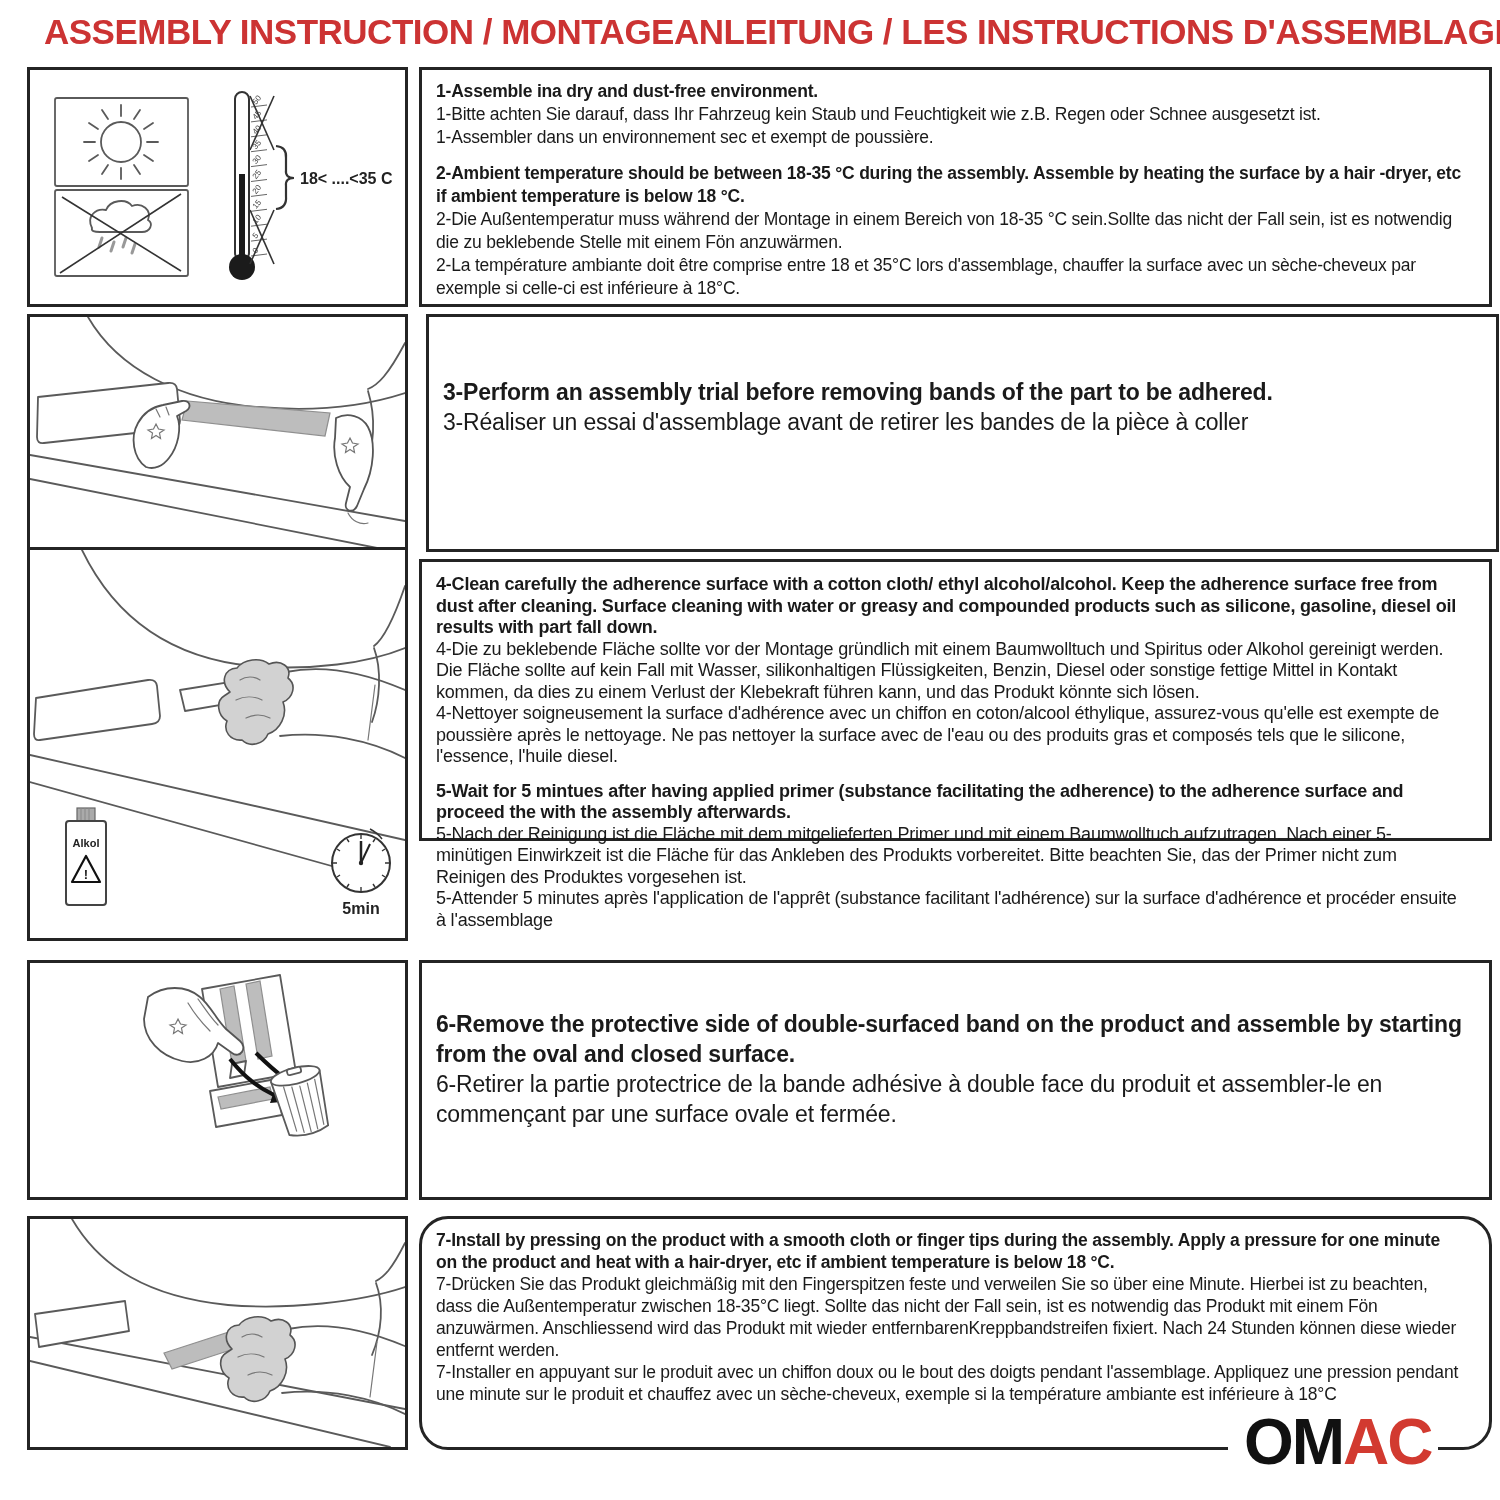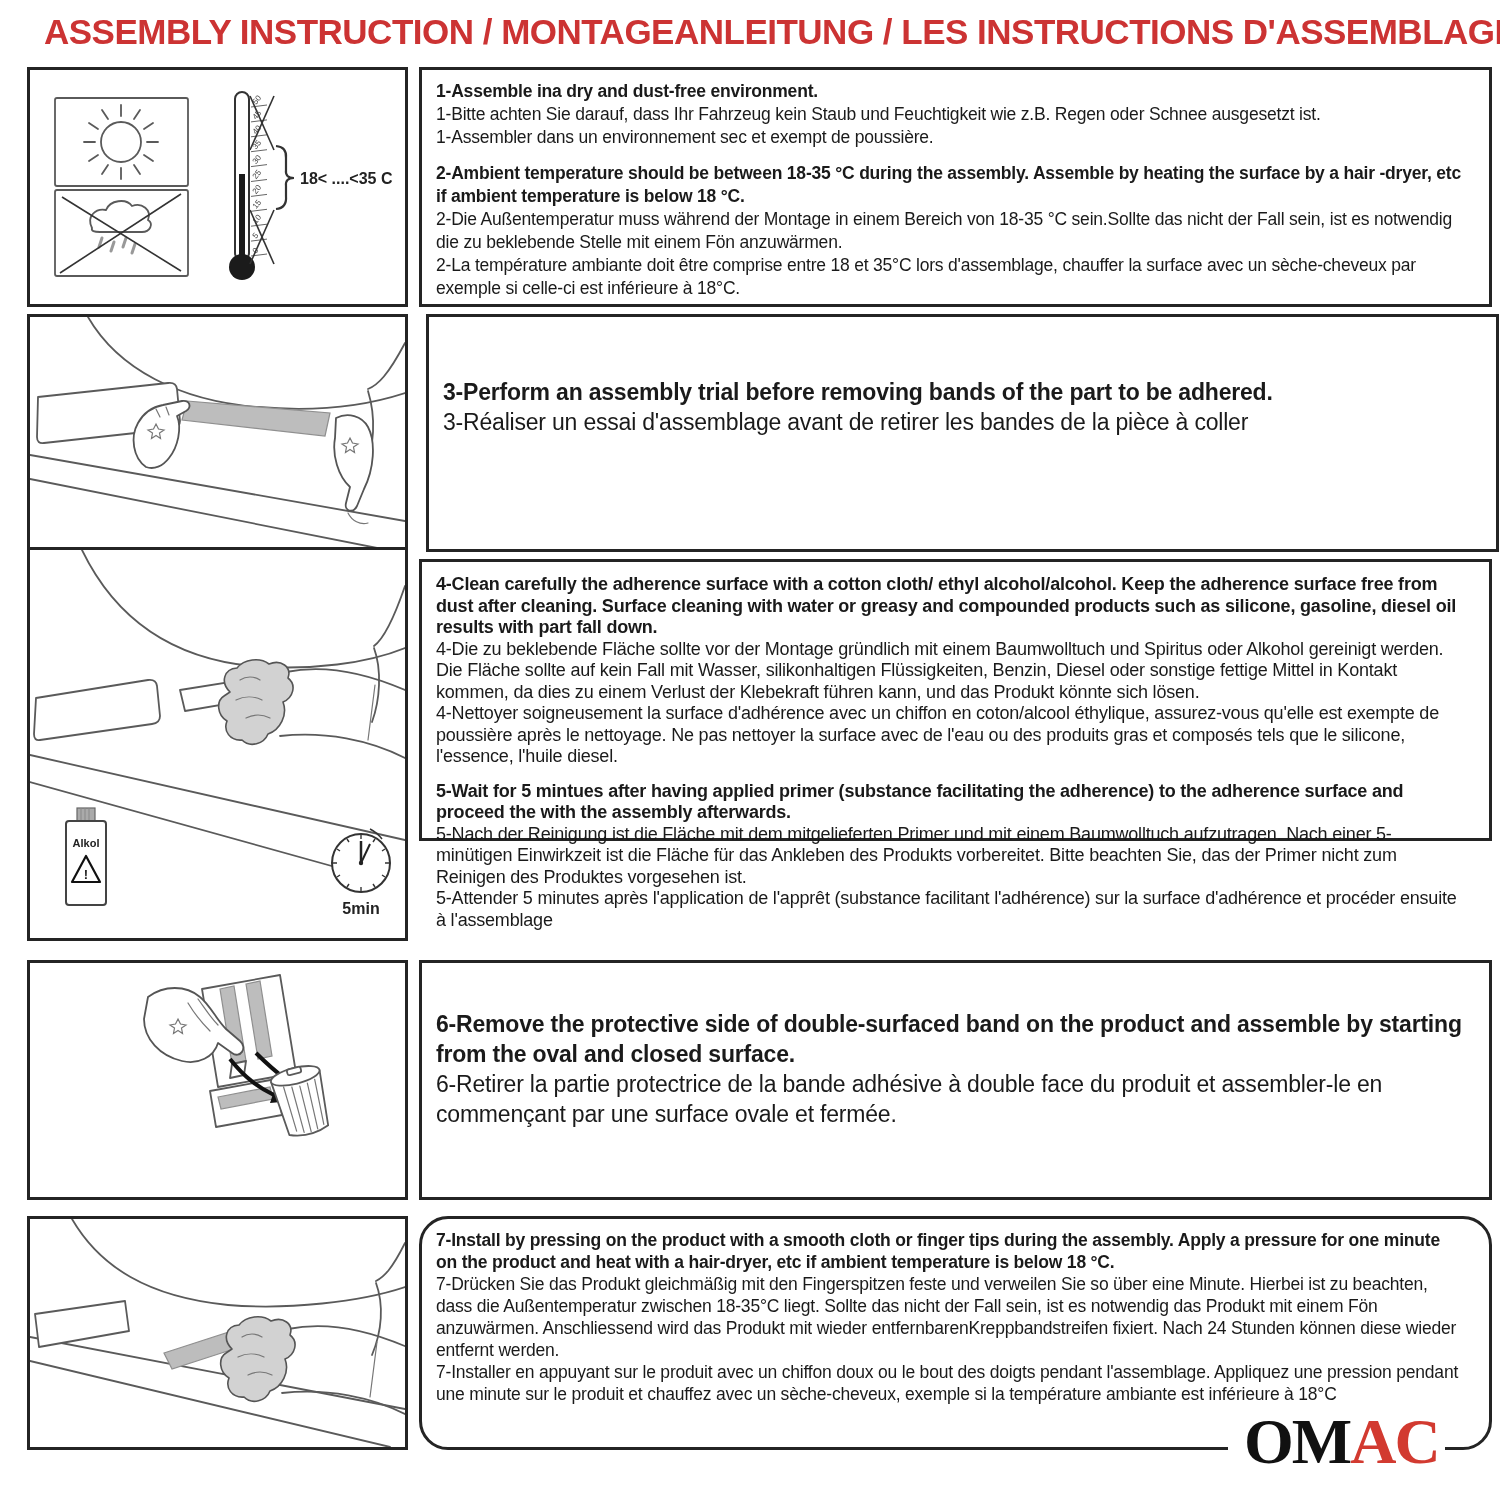--- a/index.html
+++ b/index.html
@@ -29,21 +29,21 @@
   .hand{fill:#fff;stroke:#555;stroke-width:1.8;stroke-linejoin:round;}
   .dark{fill:#1b1b1b;stroke:none;}
   .xmark{stroke:#333;stroke-width:1.6;fill:none;}
   .tick{stroke:#666;stroke-width:1;}
   .thermo-num{font-size:8px;fill:#444;font-family:"Liberation Sans",sans-serif;}
   .svg-label{font-weight:bold;fill:#222;font-family:"Liberation Sans",sans-serif;}
   .arrow{stroke:#111;stroke-width:4;fill:none;}
   .arrowhead{fill:#111;stroke:none;}
   .logo{position:absolute;left:1228px;top:1408px;z-index:5;background:#fff;
         padding:2px 6px 4px 16px;line-height:1;white-space:nowrap;
-        font-family:Liberation Serif, serif;font-weight:bold;font-size:64px;letter-spacing:-2px;}
+        font-family:Liberation Sans, sans-serif;font-weight:bold;font-size:64px;letter-spacing:-2px;}
   .logo .black{color:var(--logo-black,#111111);}
   .logo .red{color:var(--logo-red,#d23a30);}
 </style>
 </head>
 <body>
 
 <div class="page">
 
   <div class="title">ASSEMBLY INSTRUCTION / MONTAGEANLEITUNG / LES INSTRUCTIONS D'ASSEMBLAGE</div>
 

